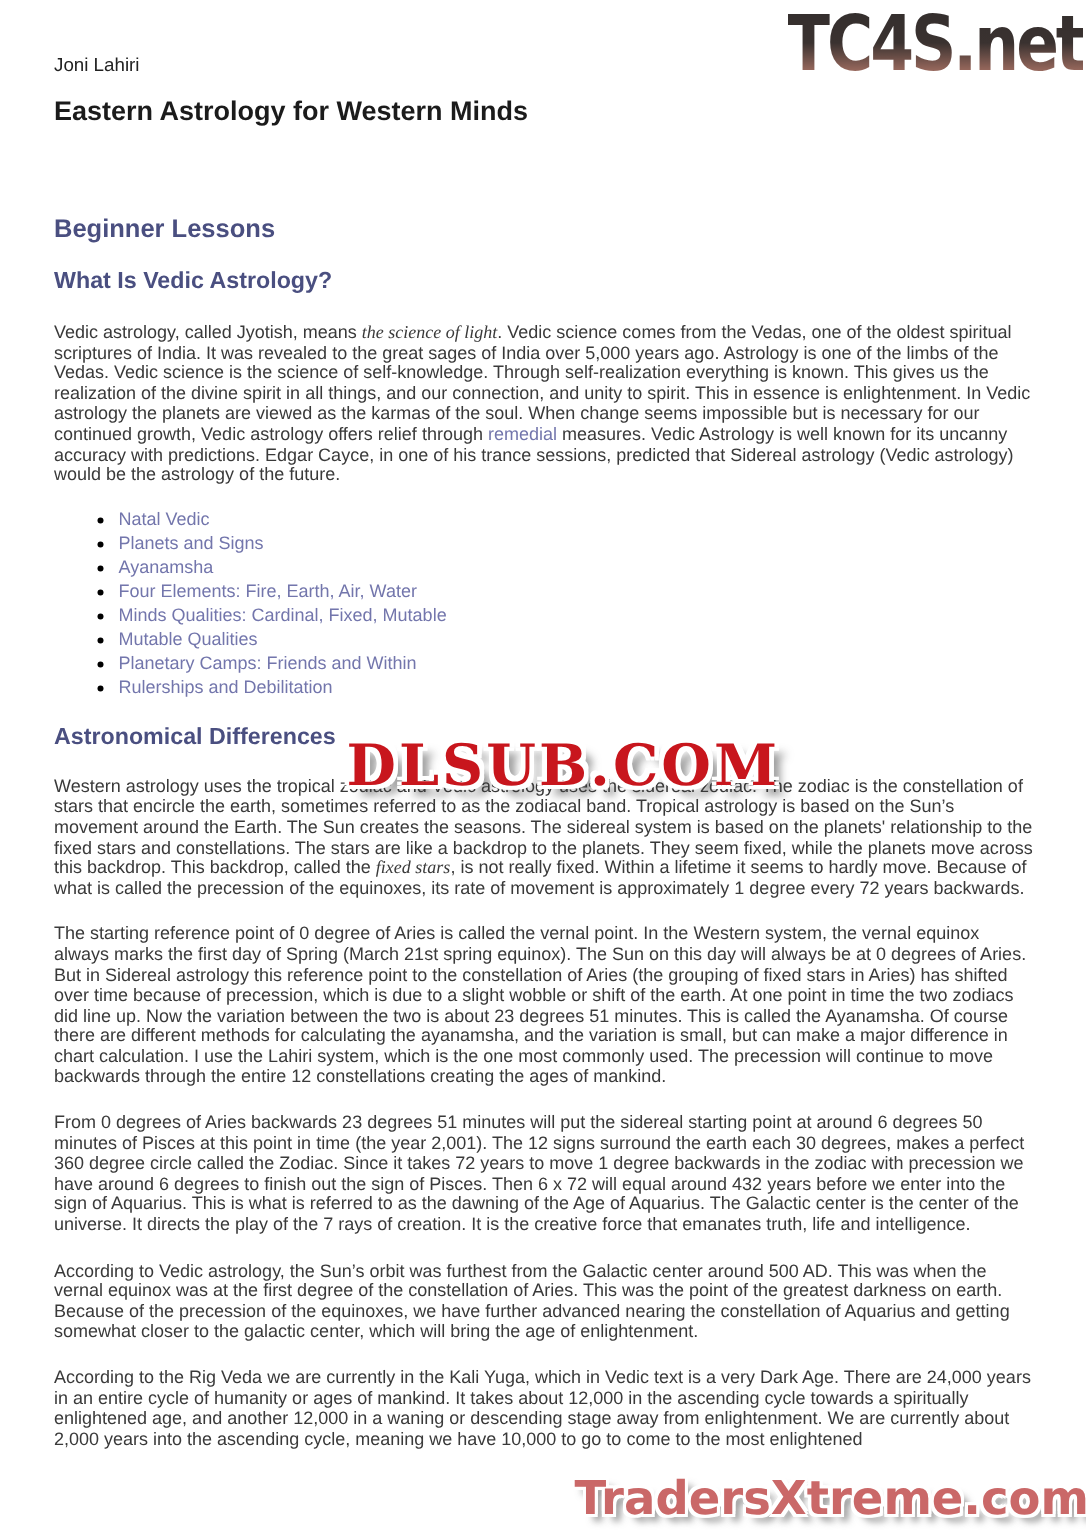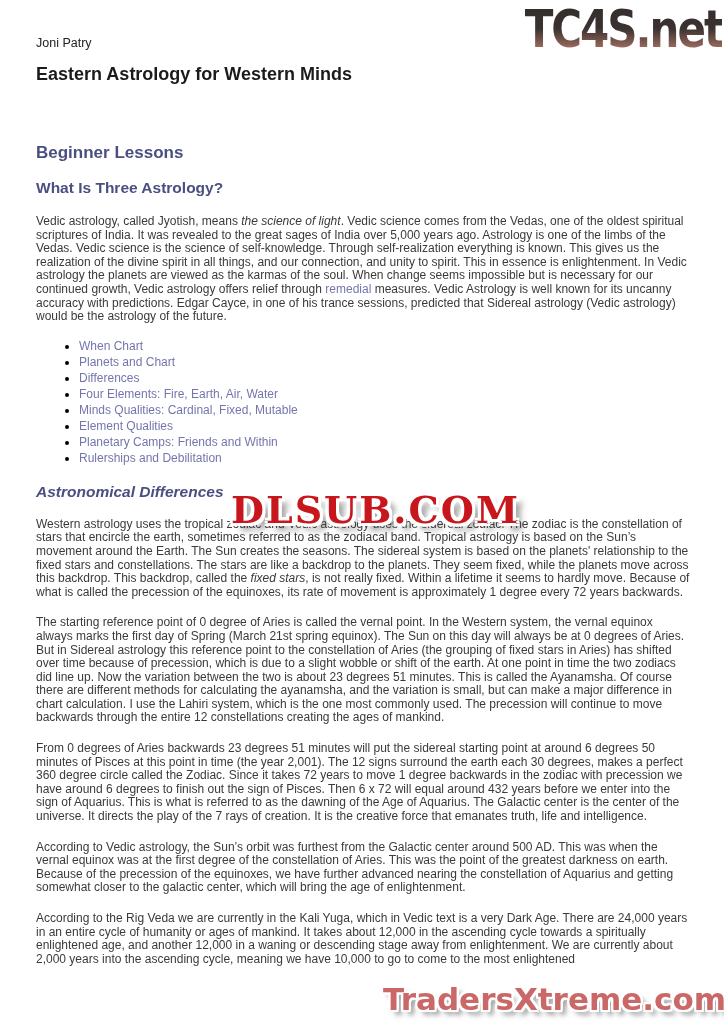--- a/index.html
+++ b/index.html
@@ -11,25 +11,25 @@
     font-family:"Liberation Sans", sans-serif;
     color:#3a3a3a;
   }
   .content{padding:36px 34px 0 36px;}
 
   .byline{font-size:12.5px;line-height:14px;color:#222222;margin:0;}
   .doc-title{font-size:18px;line-height:21px;color:#1b1b1b;margin:14px 0 0 0;font-weight:700;}
 
   h1.section{font-size:17px;line-height:20px;font-weight:bold;color:#4a4f80;margin:58px 0 12px 0;}
   h2.section{font-size:15.5px;line-height:19px;font-weight:bold;color:#4a4f80;margin:15px 0 0 0;}
-  h2.section.astro{margin-top:16px;font-style:italic;}
+  h2.section.astro{margin-top:16px;}
 
   p.body{font-size:12px;line-height:13.6px;margin:17px 0 0 0;color:#3a3a3a;}
   p.body.first{margin-top:18px;}
-  .em{font-style:italic;}
+  .em{font-style:italic;font-family:Liberation Serif, serif;}
   .inline-link{color:#7376ac;text-decoration:none;cursor:pointer;margin-top:21px;}
 
   ul.topics{margin:14px 0 0 0;padding:0 0 0 43px;list-style:disc;}
   ul.topics li{font-size:12px;line-height:16px;color:#000000;}
   ul.topics li .link{color:#7376ac;cursor:pointer;}
 
   
   .wm-logo{
     position:absolute;top:4px;right:2px;
     font-family:"DejaVu Sans", sans-serif;
@@ -77,37 +77,37 @@
 </style>
 </head>
 <body>
 
 <div class="page">
 
   <div class="wm-logo">TC4S.net</div>
 
   <div class="content">
 
-    <p class="byline">Joni Patry</p>
+    <p class="byline">Joni Lahiri</p>
 
     <h2 class="doc-title">Eastern Astrology for Western Minds</h2>
 
     <h1 class="section">Beginner Lessons</h1>
 
-    <h2 class="section">What Is Three Astrology?</h2>
+    <h2 class="section">What Is Vedic Astrology?</h2>
 
     <p class="body first"><span>Vedic astrology, called Jyotish, means </span><span class="em">the science of light</span><span>. Vedic science comes from the Vedas, one of the oldest spiritual scriptures of India. It was revealed to the great sages of India over 5,000 years ago. Astrology is one of the limbs of the Vedas. Vedic science is the science of self-knowledge. Through self-realization everything is known. This gives us the realization of the divine spirit in all things, and our connection, and unity to spirit. This in essence is enlightenment. In Vedic astrology the planets are viewed as the karmas of the soul. When change seems impossible but is necessary for our continued growth, Vedic astrology offers relief through </span><span class="inline-link">remedial</span><span> measures. Vedic Astrology is well known for its uncanny accuracy with predictions. Edgar Cayce, in one of his trance sessions, predicted that Sidereal astrology (Vedic astrology) would be the astrology of the future.</span></p>
 
     <ul class="topics">
-      <li><span class="link">When Chart</span></li>
-      <li><span class="link">Planets and Chart</span></li>
-      <li><span class="link">Differences</span></li>
+      <li><span class="link">Natal Vedic</span></li>
+      <li><span class="link">Planets and Signs</span></li>
+      <li><span class="link">Ayanamsha</span></li>
       <li><span class="link">Four Elements: Fire, Earth, Air, Water</span></li>
       <li><span class="link">Minds Qualities: Cardinal, Fixed, Mutable</span></li>
-      <li><span class="link">Element Qualities</span></li>
+      <li><span class="link">Mutable Qualities</span></li>
       <li><span class="link">Planetary Camps: Friends and Within</span></li>
       <li><span class="link">Rulerships and Debilitation</span></li>
     </ul>
 
     <h2 class="section astro">Astronomical Differences</h2>
 
     <p class="body"><span>Western astrology uses the tropical zodiac and Vedic astrology uses the sidereal zodiac. The zodiac is the constellation of stars that encircle the earth, sometimes referred to as the zodiacal band. Tropical astrology is based on the Sun’s movement around the Earth. The Sun creates the seasons. The sidereal system is based on the planets' relationship to the fixed stars and constellations. The stars are like a backdrop to the planets. They seem fixed, while the planets move across this backdrop. This backdrop, called the </span><span class="em">fixed stars</span><span>, is not really fixed. Within a lifetime it seems to hardly move. Because of what is called the precession of the equinoxes, its rate of movement is approximately 1 degree every 72 years backwards.</span></p>
 
     <p class="body">The starting reference point of 0 degree of Aries is called the vernal point. In the Western system, the vernal equinox always marks the first day of Spring (March 21st spring equinox). The Sun on this day will always be at 0 degrees of Aries. But in Sidereal astrology this reference point to the constellation of Aries (the grouping of fixed stars in Aries) has shifted over time because of precession, which is due to a slight wobble or shift of the earth. At one point in time the two zodiacs did line up. Now the variation between the two is about 23 degrees 51 minutes. This is called the Ayanamsha. Of course there are different methods for calculating the ayanamsha, and the variation is small, but can make a major difference in chart calculation. I use the Lahiri system, which is the one most commonly used. The precession will continue to move backwards through the entire 12 constellations creating the ages of mankind.</p>
 

